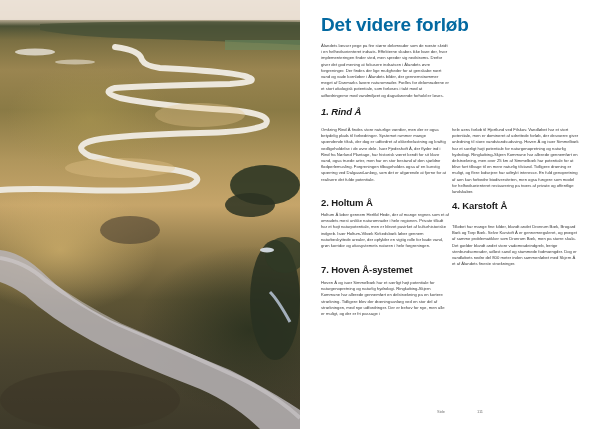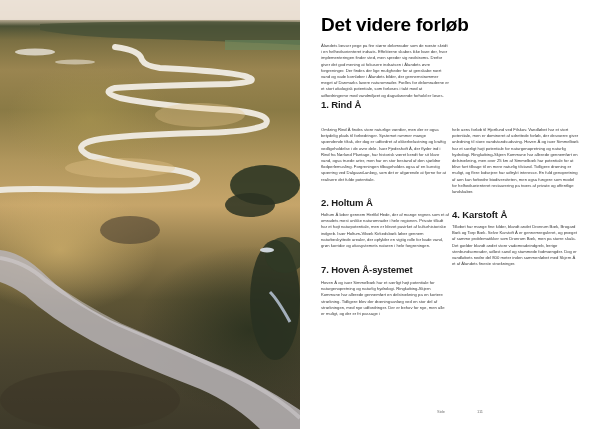--- a/index.html
+++ b/index.html
@@ -17,21 +17,21 @@
         radial-gradient(ellipse 120px 80px at 90px 120px, rgba(170,150,80,0.6), transparent 70%),
         linear-gradient(180deg, #e9ddd0 0px, #d8c6ae 18px, #4c5236 26px, #7a6f42 40px, #9a8550 70px, #8a7a45 110px, #b0965c 160px, #c6a56a 205px, #8f7a4a 250px, #5d5434 300px, #4b4530 360px, #3e3a2a 429px);
     }
     .photo svg { position: absolute; left: 0; top: 0; }
 
     
     .page { position: relative; width: 300px; height: 429px; background: #ffffff; }
 
     .title {
       position: absolute; left: 21px; top: 14px;
-      font-size: 19px; font-weight: 700; letter-spacing: -0.2px; color: #000000;
+      font-size: 19px; font-weight: 700; letter-spacing: -0.2px; color: #0369a1;
     }
 
     .body-text {
       font-size: 4.2px; line-height: 6.2px; color: #3a3a3a; text-align: left;
     }
 
     .intro { position: absolute; left: 21px; top: 43px; width: 128px; }
 
     .col { position: absolute; top: 0; width: 130px; }
     .col-left { left: 21px; }
@@ -86,33 +86,33 @@
       <path d="M270 292 Q278 300 290 322" stroke="#b8c6d6" stroke-width="3" fill="none" opacity="0.85"></path>
     </svg>
   </div>
 
   <div class="page">
     <h1 class="title">Det videre forløb</h1>
 
     <p class="body-text intro">Ålandets læsser pege på fire større delområder som de næste skridt i en helhedsorienteret indsats. Effekterne skabes ikke bare der, hvor implementeringen finder sted, men spreder sig nedstrøms. Derfor giver det god mening at fokusere indsatsen i Ålandets øvre forgreninger. Der findes der lige muligheder for at genskabe nært vand og våde kornløber i Ålandets bilder, der gennemstrømmer meget af Danmarks lavere naturområder. Fælles for delområderne er et stort økologisk potentiale, som forløses i takt med at udfordringerne med vandmiljøet og dagsdanende forhold er løses.</p>
 
     <div class="col col-left">
-      <h2 class="section-heading" style="top:99px;">1. Rind Å</h2>
+      <h2 class="section-heading" style="top:106px;font-style:italic;">1. Rind Å</h2>
       <p class="body-text section-body" style="top:127px;">Omkring Rind Å findes store naturlige værdier, men der er også betydelig plads til forbedringer. Systemet rummer mange spændende tiltak, der dog er udfordret af okkerbelastning og kraftig vedligeholdelse i de øvre dele. Især Fjedeshoft Å, der flyder ind i Rind fra Nørlund Plantage, har historisk været kendt for sit klare vand, også truede arter, men har en stor bestand af den sjældne flodperlemusling. Forgreningen tilbageholdes også af en kunstig spærring ved Dalgaard-anlæg, som det er afgørende at fjerne for at realisere det fulde potentiale.</p>
 
       <h2 class="section-heading" style="top:197px;">2. Holtum Å</h2>
       <p class="body-text section-body" style="top:212px;">Holtum Å løber gennem Herfild Hede, der af mange regnes som et af områdets mest unikke naturområder i hele regionen. Private tilladt har et højt naturpotentiale, men er blevet påvirket af kulturhistoriske indgreb. Især Holtum-Vibæk Kirkedsbæk løber gennem naturbeskyttede arealer, der opfylder en vigtig rolle for både vand, grøn korridor og økosystemets naturen i hele forgreningen.</p>
 
       <h2 class="section-heading" style="top:264px;">7. Hoven Å-systemet</h2>
       <p class="body-text section-body" style="top:280px;">Hoven Å og især Simmelbæk har et særligt højt potentiale for naturgenopretning og naturlig hydrologi. Ringkøbing-Skjern Kommune har allerede gennemført en delstrækning på en kortere strækning. Tidligere blev der dræningsanlæg ved en stor del af strækningen, med nye udfordringer. Der er behov for nye, men alle er muligt, og der er fri passage i</p>
     </div>
 
     <div class="col col-right">
       <p class="body-text section-body" style="top:127px;">hele åens forløb til Hjortlund ved Filskov. Vandløbet har et stort potentiale, men er domineret af udrettede forløb, der desværre giver anledning til store vandstandsudsving. Hoven Å og især Simmelbæk har et særligt højt potentiale for naturgenopretning og naturlig hydrologi. Ringkøbing-Skjern Kommune har allerede gennemført en delstrækning, men over 25 km af Simmelbæk har potentiale for at blive ført tilbage til en mere naturlig tilstand. Tidligere dræning er muligt, og flere lodsejere har udtrykt interesse. En fuld genopretning af åen kan forbedre biodiversiteten, men også fungere som model for helhedsorienteret restaurering på tværs af private og offentlige landskaber.</p>
 
-      <h2 class="section-heading" style="top:209px;">4. Karstoft Å</h2>
+      <h2 class="section-heading" style="top:200px;">4. Karstoft Å</h2>
       <p class="body-text section-body" style="top:224px;">Tilløbet har mange fine kilder, blandt andet Dronrum Bæk, Brogård Bæk og Torp Bæk. Selve Karstoft Å er gennemreguleret, og præget af samme problematikker som Dronrum Bæk, men på større skala. Det gælder blandt andet store vådområdeindgreb, lerrige stenbundsområder, udløst sand og stammede fodmængder. Dog er vandløbets nedre del 800 meter inden sammenløbet med Skjern Å et af Ålandets fineste strækninger.</p>
     </div>
 
     <span class="footer footer-label">Side</span>
     <span class="footer footer-number">111</span>
   </div>
 </div>
 
 </body></html>

